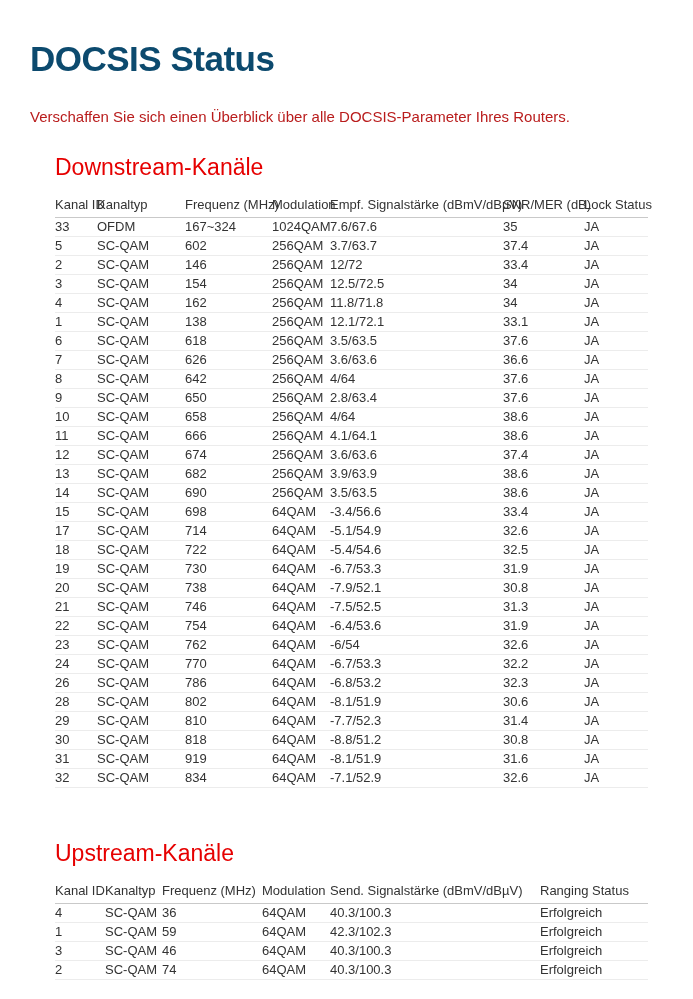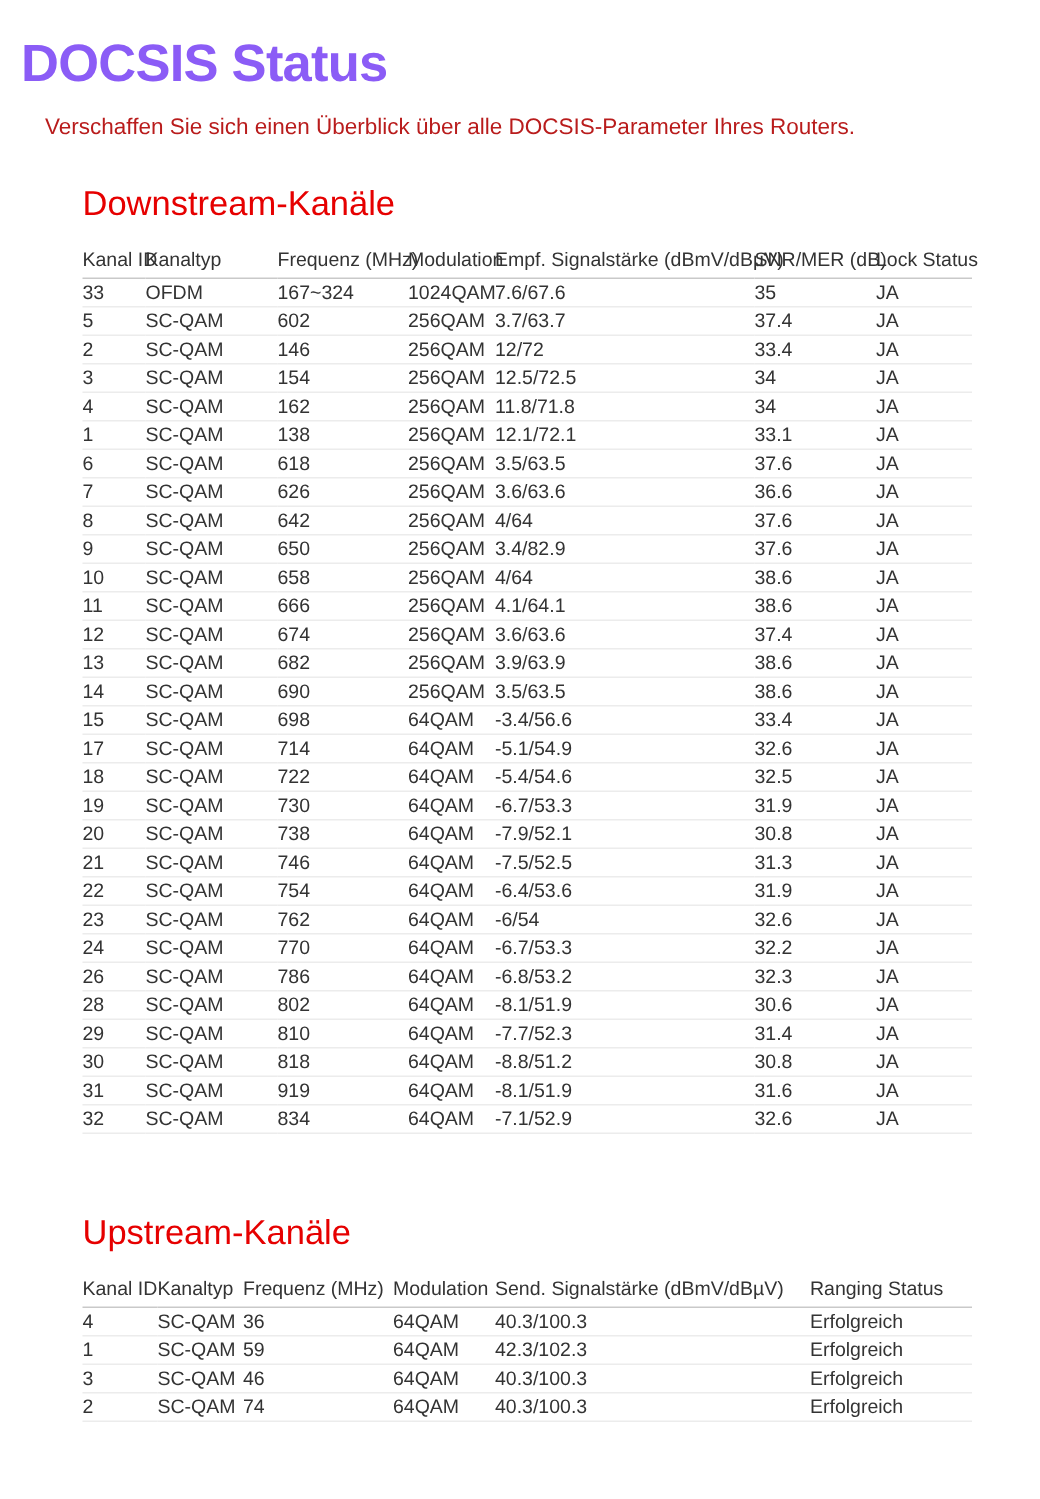--- a/index.html
+++ b/index.html
@@ -10,27 +10,27 @@
     font-family: "Liberation Sans", sans-serif;
     color: #333333;
   }
   .page {
     width: 693px;
     min-height: 999px;
     background: #ffffff;
     overflow: hidden;
   }
   .page-title {
-    margin: 0;
+    margin: 16px;
     padding: 23px 0 0 14px;
     font-size: 35px;
     line-height: 40px;
     font-weight: bold;
     letter-spacing: -0.5px;
-    color: #8b5cf6;
+    color: #0c4a6e;
   }
   .page-subtitle {
     margin: 0;
     padding: 13px 0 0 30px;
     font-size: 15px;
     line-height: 18px;
     color: #b91c1c;
   }
   .content {
     margin-left: 55px;
@@ -197,21 +197,21 @@
               <td>256QAM</td>
               <td>4/64</td>
               <td>37.6</td>
               <td>JA</td>
             </tr>
             <tr>
               <td>9</td>
               <td>SC-QAM</td>
               <td>650</td>
               <td>256QAM</td>
-              <td>3.4/82.9</td>
+              <td>2.8/63.4</td>
               <td>37.6</td>
               <td>JA</td>
             </tr>
             <tr>
               <td>10</td>
               <td>SC-QAM</td>
               <td>658</td>
               <td>256QAM</td>
               <td>4/64</td>
               <td>38.6</td>

